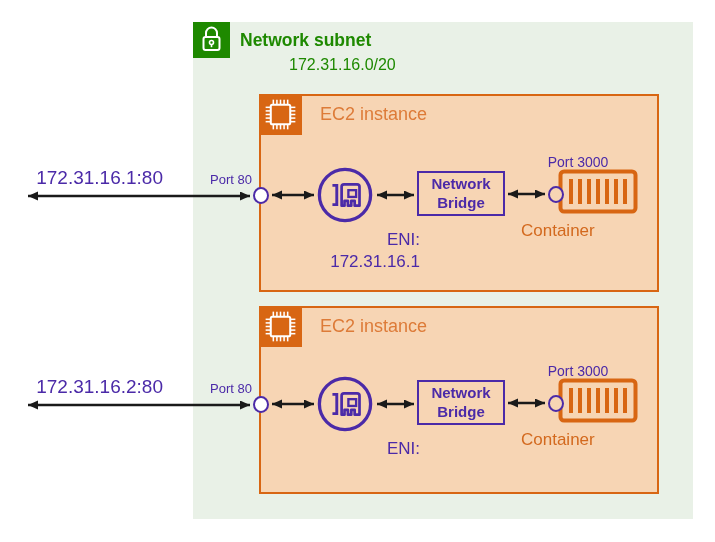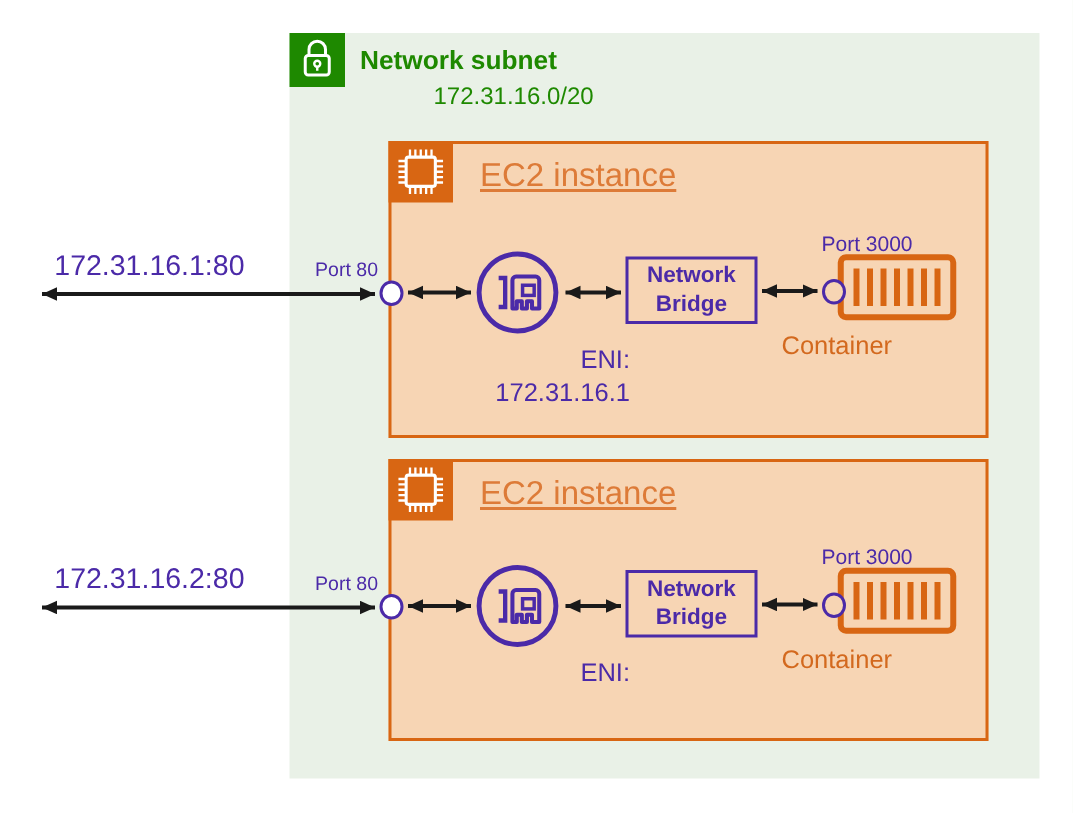--- a/index.html
+++ b/index.html
@@ -17,21 +17,21 @@
   .lock-badge{left:193px;top:22px;width:37px;height:36px;background:var(--green);}
   .subnet-title{left:240px;top:30px;font-size:17.5px;font-weight:600;color:var(--green);}
   .subnet-cidr{left:241px;top:56px;font-size:16px;color:var(--green);margin-left:48px;}
 
   
   .ec2-box{left:259px;width:400px;background:var(--orange_bg);border:2px solid var(--orange);box-sizing:border-box;}
   .r1 .ec2-box{top:94px;height:198px;}
   .r2 .ec2-box{top:306px;height:188px;}
   .ec2-badge{left:259px;width:43px;height:41px;background:var(--orange);}
   .r1 .ec2-badge{top:94px;} .r2 .ec2-badge{top:306px;}
-  .ec2-title{left:320px;font-size:22px;color:var(--orange_title);text-decoration:underline;}
+  .ec2-title{left:320px;font-size:18px;color:var(--orange_title);}
   .r1 .ec2-title{top:104px;} .r2 .ec2-title{top:316px;}
 
   
   .endpoint-label{left:33px;width:130px;text-align:right;font-size:19px;color:var(--purple);}
   .r1 .endpoint-label{top:167px;} .r2 .endpoint-label{top:376px;}
   .port80-label{left:198px;width:54px;text-align:right;font-size:13px;color:var(--purple);}
   .r1 .port80-label{top:172px;} .r2 .port80-label{top:381px;}
   .port-circle{width:12px;height:13px;border:2.5px solid var(--purple);border-radius:50%;box-sizing:content-box;}
   .port80-circle{left:253px;background:var(--white);}
   .r1 .port80-circle{top:187px;} .r2 .port80-circle{top:396px;}

